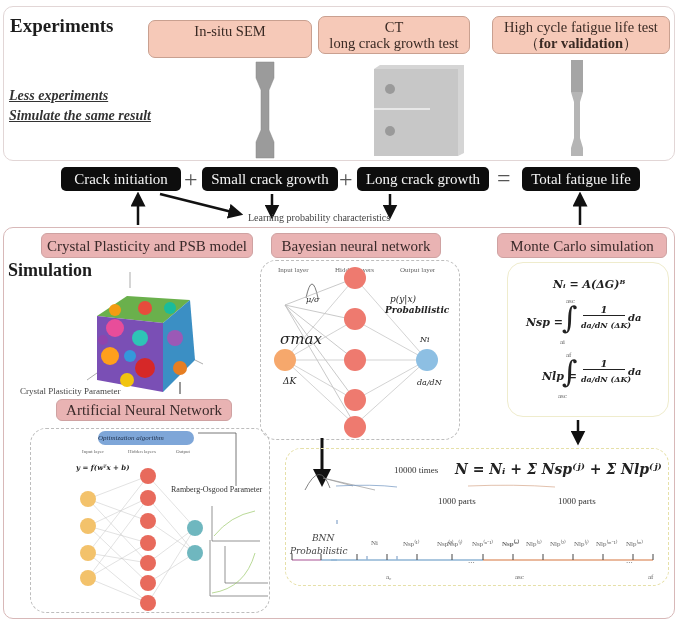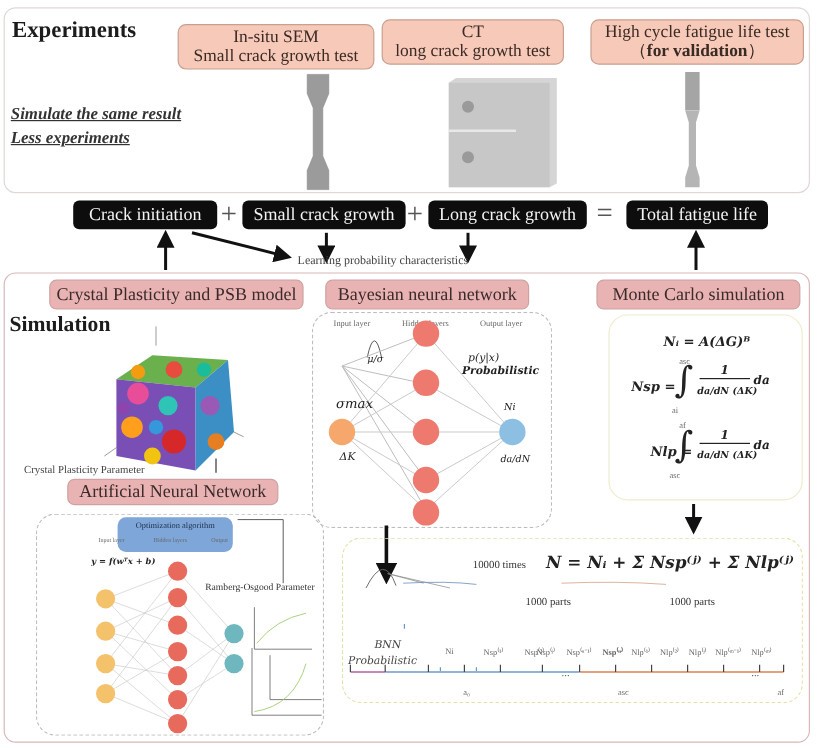--- a/index.html
+++ b/index.html
@@ -21,34 +21,33 @@
   svg { position: absolute; overflow: visible; }
 </style>
 </head>
 <body>
 
 <div class="panel exp-panel"></div>
 <div class="abs section-title" style="left:10px; top:15px;">Experiments</div>
 
 <div class="salmon-box" style="left:148px; top:20px; width:164px; height:38px;">
   <div>In-situ SEM</div>
-  <div>Small crack growth test</div>
 </div>
 <div class="salmon-box" style="left:318px; top:16px; width:152px; height:38px;">
   <div>CT</div>
   <div>long crack growth test</div>
 </div>
 <div class="salmon-box" style="left:492px; top:16px; width:178px; height:38px;">
   <div>High cycle fatigue life test</div>
   <div><span>（</span><b>for validation</b><span>）</span></div>
 </div>
 
 <div class="abs" style="left:9px; top:86px; line-height:20px;">
+  <div class="italic-ul">Less experiments</div>
   <div class="italic-ul">Simulate the same result</div>
-  <div class="italic-ul">Less experiments</div>
 </div>
 
 <svg style="left:250px; top:60px;" width="30" height="100">
   <path d="M6 2 L24 2 L24 18 L19 30 L19 70 L24 82 L24 98 L6 98 L6 82 L11 70 L11 30 L6 18 Z" fill="#9b9b9b" stroke="#888" stroke-width="0.5"></path>
 </svg>
 
 <svg style="left:370px; top:63px;" width="100" height="95">
   <path d="M4 6 L10 2 L94 2 L94 90 L88 93 L4 93 Z" fill="#d5d5d5"></path>
   <rect x="4" y="6" width="84" height="87" fill="#c7c7c7"></rect>
   <path d="M4 46 L60 46" stroke="#e8e8e8" stroke-width="2"></path>
@@ -145,21 +144,21 @@
   <circle cx="95" cy="18" r="11" fill="#ee7a6f"></circle>
   <circle cx="95" cy="59" r="11" fill="#ee7a6f"></circle>
   <circle cx="95" cy="100" r="11" fill="#ee7a6f"></circle>
   <circle cx="95" cy="140" r="11" fill="#ee7a6f"></circle>
   <circle cx="95" cy="167" r="11" fill="#ee7a6f"></circle>
   <circle cx="167" cy="100" r="11" fill="#8dbfe3"></circle>
 </svg>
 <div class="abs eq" style="left:306px; top:295px; font-size:8px; font-weight:normal;">μ/σ</div>
 <div class="abs eq" style="left:390px; top:294px; font-size:9px; font-weight:normal;">p(y|x)</div>
 <div class="abs eq" style="left:385px; top:305px; font-size:9px;">Probabilistic</div>
-<div class="abs eq" style="left:280px; top:330px; font-size:11px; font-weight:normal;">σmax</div>
+<div class="abs eq" style="left:280px; top:330px; font-size:15px; font-weight:normal;">σmax</div>
 <div class="abs eq" style="left:283px; top:376px; font-size:9px; font-weight:normal;">ΔK</div>
 <div class="abs eq" style="left:420px; top:335px; font-size:8px; font-weight:normal;">Ni</div>
 <div class="abs eq" style="left:417px; top:378px; font-size:8px; font-weight:normal;">da/dN</div>
 
 <div class="dash-box dash-yellow" style="left:507px; top:262px; width:162px; height:155px; border-style:solid; border-color:#efeccd;"></div>
 <div class="abs eq" style="left:553px; top:278px; font-size:11px;">Nᵢ = A(ΔG)ᴮ</div>
 <div class="abs eq" style="left:526px; top:316px; font-size:11px;">Nsp =</div>
 <div class="abs" style="left:562px; top:300px; font-size:30px; font-family:'DejaVu Serif',serif;">∫</div>
 <div class="abs tiny" style="left:566px; top:297px;">asc</div>
 <div class="abs tiny" style="left:560px; top:338px;">ai</div>
@@ -178,21 +177,21 @@
   <defs>
       <marker id="ah2" markerWidth="6" markerHeight="6" refX="3" refY="3" orient="auto">
         <path d="M0 0 L6 3 L0 6 Z" fill="#111"></path>
       </marker>
     </defs>
   <line x1="578" y1="420" x2="578" y2="438" stroke="#111" stroke-width="2.5" marker-end="url(#ah2)"></line>
   <line x1="322" y1="438" x2="322" y2="478" stroke="#111" stroke-width="3" marker-end="url(#ah2)"></line>
 </svg>
 
 <div class="dash-box" style="left:30px; top:428px; width:240px; height:185px;"></div>
-<div class="abs" style="left:98px; top:431px; width:96px; height:29px; background:#7ea6d8; border-radius:7px; font-size:7px; color:#1e2f4a; text-align:center; line-height:14px;">Optimization algorithm</div>
+<div class="abs" style="left:98px; top:431px; width:96px; height:14px; background:#7ea6d8; border-radius:7px; font-size:7px; color:#1e2f4a; line-height:14px;font-style:italic;">Optimization algorithm</div>
 <div class="abs tiny" style="left:82px; top:449px; font-size:5px;">Input layer</div>
 <div class="abs tiny" style="left:128px; top:449px; font-size:5px;">Hidden layers</div>
 <div class="abs tiny" style="left:176px; top:449px; font-size:5px;">Output</div>
 <div class="abs eq" style="left:76px; top:463px; font-size:7px;">y = f(wᵀx + b)</div>
 <div class="abs" style="left:171px; top:485px; font-size:8px; color:#333;">Ramberg-Osgood Parameter</div>
 <svg style="left:30px; top:428px;" width="240" height="185">
   <g stroke="#c4c4c4" stroke-width="0.5">
     <line x1="58" y1="71" x2="118" y2="48"></line>
       <line x1="58" y1="71" x2="118" y2="93"></line>
       <line x1="58" y1="71" x2="118" y2="135"></line>

